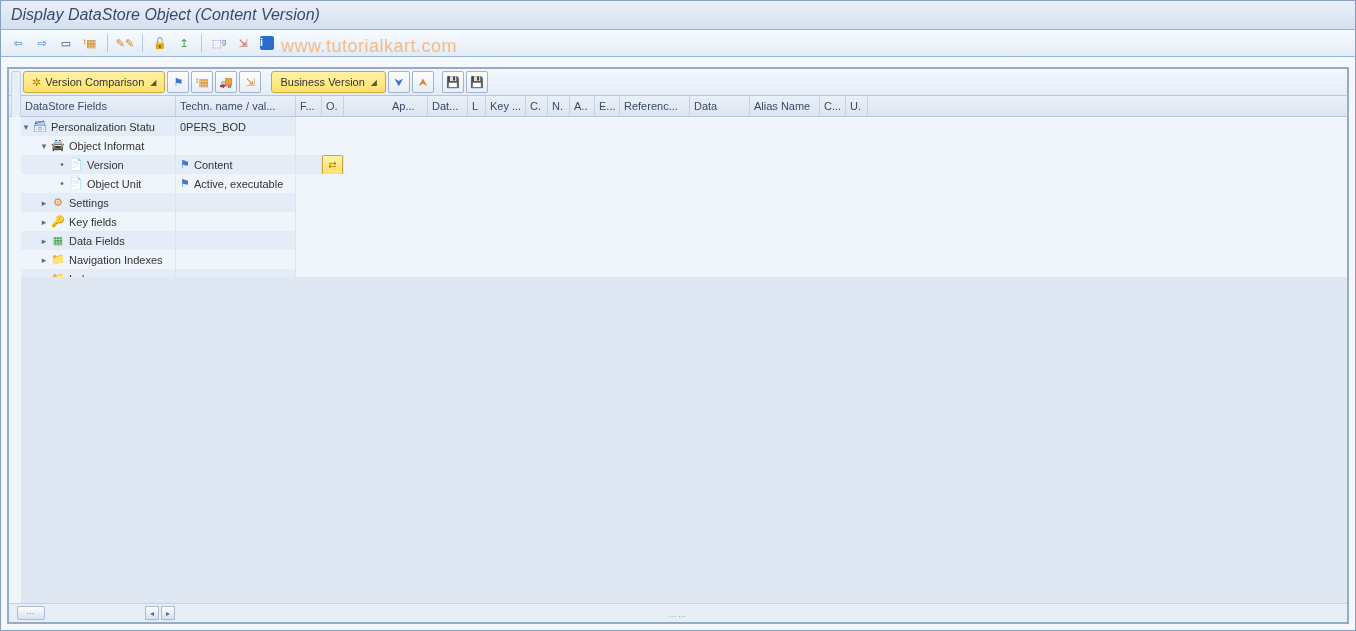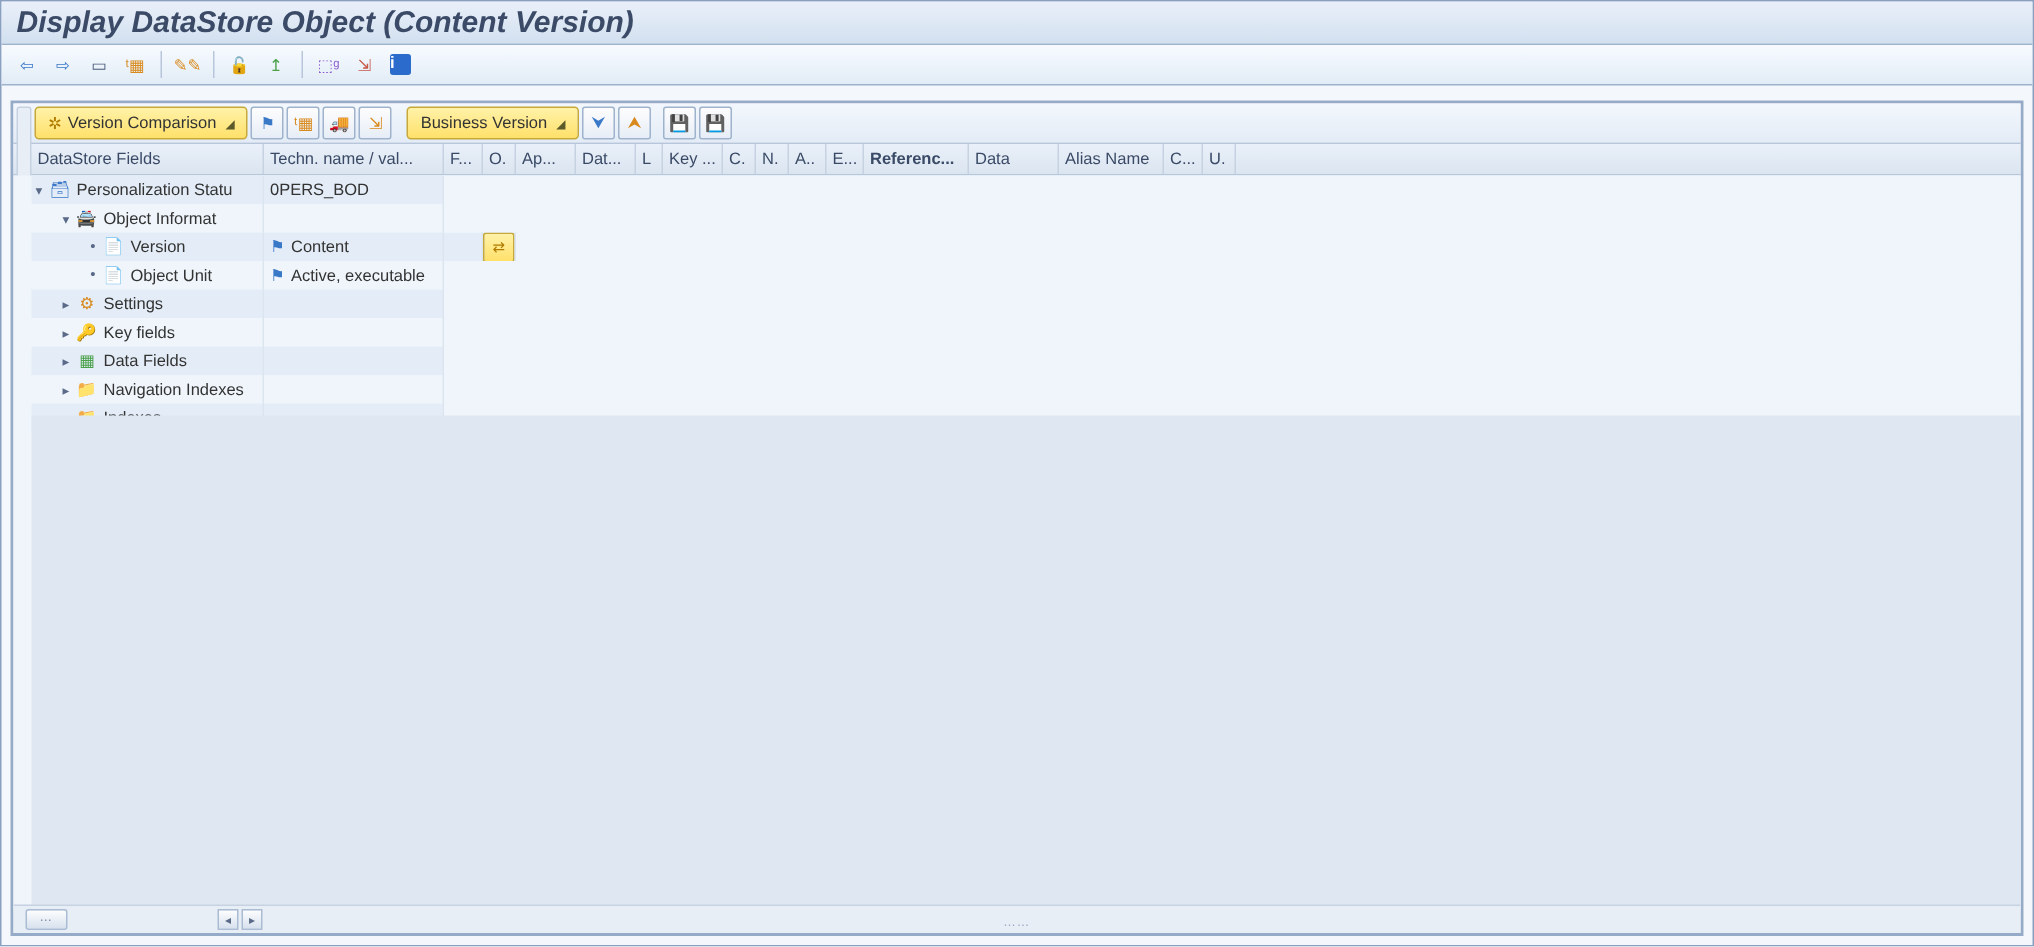--- a/index.html
+++ b/index.html
@@ -1,19 +1,19 @@
 <!DOCTYPE html>
 <html><head>
 <meta charset="utf-8">
 <style>
   html,body{margin:0;padding:0;font-family:Arial,Helvetica,sans-serif;font-size:11px;color:#333;background:#fff;}
   .workspace{width:1356px;height:631px;border:1px solid #8aa0c0;box-sizing:border-box;position:relative;overflow:hidden;background:#f4f7fb;}
   
   .title-bar{height:28px;background:linear-gradient(#eaf0fa,#d2e0ef);border-bottom:1px solid #9db3cc;display:flex;align-items:center;padding:0 10px;}
-  .title-bar .title-text{font-weight:bold;font-style:italic;font-size:20px;color:#3b4a66;}
+  .title-bar .title-text{font-weight:normal;font-style:italic;font-size:16px;color:#3b4a66;}
   
   .app-toolbar{height:26px;background:linear-gradient(#f7fbff,#e2ecf6);border-bottom:1px solid #9db3cc;display:flex;align-items:center;padding:0 6px;gap:2px;}
   .tbtn{width:20px;height:20px;display:flex;align-items:center;justify-content:center;border:1px solid transparent;border-radius:2px;color:#4a5a7a;cursor:pointer;}
   .sep{width:1px;height:18px;background:#b8c6db;margin:0 4px;}
   .watermark{position:absolute;left:280px;top:35px;font-size:18px;color:rgba(255,140,40,0.55);font-weight:500;letter-spacing:0.5px;pointer-events:none;}
   
   .main-area{position:absolute;left:6px;right:6px;top:66px;bottom:6px;border:2px solid #95abc8;background:#fff;box-sizing:border-box;}
   .inner-tb{height:26px;background:linear-gradient(#f3f7fd,#e3ecf6);border-bottom:1px solid #b8c6db;display:flex;align-items:center;padding:0 4px;gap:2px;}
   .pill{height:20px;display:flex;align-items:center;gap:4px;padding:0 8px;background:linear-gradient(#fff2a8,#ffe06a);border:1px solid #c6a93a;border-radius:3px;font-size:11px;color:#333;cursor:pointer;}
   .pill .tri{font-size:8px;color:#5a5a2a;margin-left:2px;}
@@ -48,29 +48,29 @@
   .green{color:#4aa14a;}
   .red{color:#c85a4a;}
   .orange{color:#d88a1e;}
   .purple{color:#8a5ad0;}
 
   
   .w-tree{width:155px;}
   .w-tech{width:120px;}
   .w-f{width:26px;}
   .w-o{width:22px;}
-  .w-app{width:40px;}
+  .w-app{width:40px;margin-left:44px;}
   .w-dat{width:40px;}
   .w-l{width:18px;}
   .w-key{width:40px;}
   .w-c{width:22px;}
   .w-n{width:22px;}
   .w-a{width:25px;}
   .w-e{width:25px;}
-  .w-ref{width:70px;font-weight:bold;}
+  .w-ref{width:70px;}
   .w-unit{width:60px;}
   .w-alias{width:70px;}
   .w-c2{width:26px;}
   .w-u{width:22px;}
 </style>
 </head>
 <body>
 
 <div class="workspace">
 
@@ -107,20 +107,21 @@
         <span>⬚ᵍ</span>
       </div>
     <div class="tbtn red">
         <span>⇲</span>
       </div>
     <div class="tbtn blue">
         <span style="background:#2a6bcc;color:#fff;width:14px;height:14px;border-radius:2px;font-weight:bold;">i</span>
       </div>
   </div>
 
+  <div class="watermark">www.tutorialkart.com</div>
 
   <div class="main-area">
     <div class="v-scroll"></div>
 
     <div class="inner-tb" style="padding-left:14px;">
       <div class="pill">
         <span style="color:#b07c00;">✲</span>
         <span>Version Comparison</span>
         <span class="tri">◢</span>
       </div>

